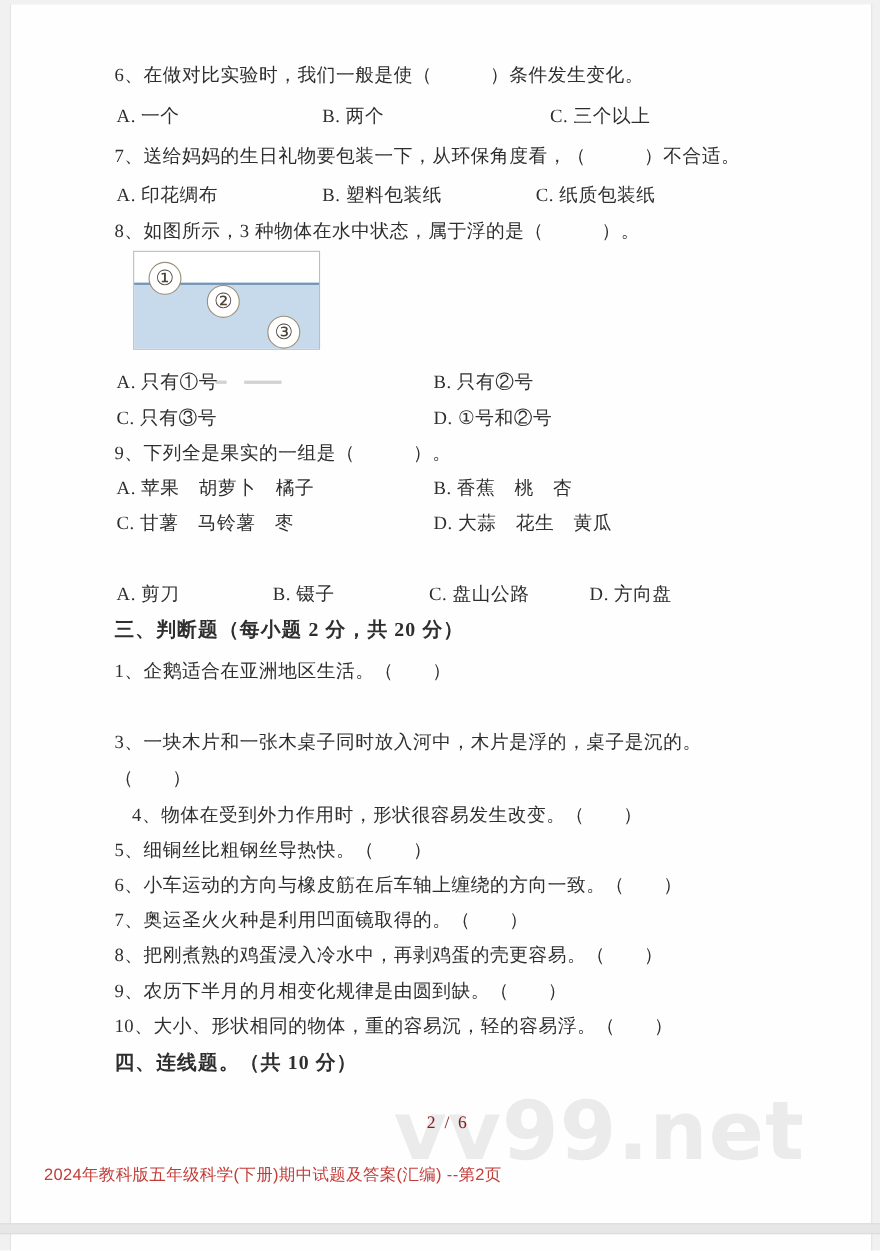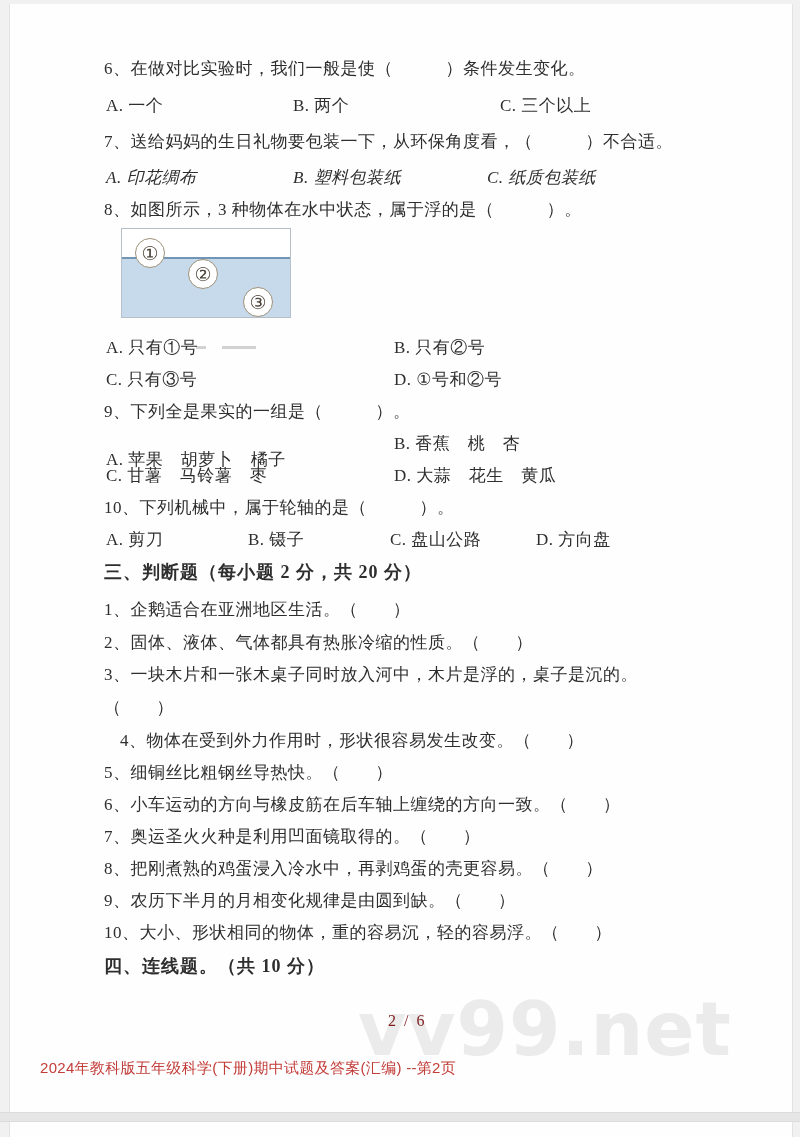--- a/index.html
+++ b/index.html
@@ -43,21 +43,21 @@
   <div class="watermark">vv99.net</div>
 
   <div class="txt" style="left:104px; top:58px;">6、在做对比实验时，我们一般是使（　　　）条件发生变化。</div>
   <div class="optrow" style="top:95px;">
     <span class="opt" style="left:106px;">A. 一个</span>
     <span class="opt" style="left:293px;">B. 两个</span>
     <span class="opt" style="left:500px;">C. 三个以上</span>
   </div>
 
   <div class="txt" style="left:104px; top:131px;">7、送给妈妈的生日礼物要包装一下，从环保角度看，（　　　）不合适。</div>
-  <div class="optrow" style="top:167px;font-style:italic;">
+  <div class="optrow" style="top:167px;">
     <span class="opt" style="left:106px;">A. 印花绸布</span>
     <span class="opt" style="left:293px;">B. 塑料包装纸</span>
     <span class="opt" style="left:487px;">C. 纸质包装纸</span>
   </div>
 
   <div class="txt" style="left:104px; top:199px;">8、如图所示，3 种物体在水中状态，属于浮的是（　　　）。</div>
 
   <div class="tank">
     <div class="water"></div>
     <div class="obj" style="left:13px; top:9px;">①</div>
@@ -71,40 +71,38 @@
     <span class="opt" style="left:106px;">A. 只有①号</span>
     <span class="opt" style="left:394px;">B. 只有②号</span>
   </div>
   <div class="optrow" style="top:369px;">
     <span class="opt" style="left:106px;">C. 只有③号</span>
     <span class="opt" style="left:394px;">D. ①号和②号</span>
   </div>
 
   <div class="txt" style="left:104px; top:401px;">9、下列全是果实的一组是（　　　）。</div>
   <div class="optrow" style="top:433px;">
-    <span class="opt" style="left:106px;margin-top:16px;">A. 苹果　胡萝卜　橘子</span>
+    <span class="opt" style="left:106px;">A. 苹果　胡萝卜　橘子</span>
     <span class="opt" style="left:394px;">B. 香蕉　桃　杏</span>
   </div>
   <div class="optrow" style="top:465px;">
     <span class="opt" style="left:106px;">C. 甘薯　马铃薯　枣</span>
     <span class="opt" style="left:394px;">D. 大蒜　花生　黄瓜</span>
   </div>
 
-  <div class="txt" style="left:104px; top:497px;">10、下列机械中，属于轮轴的是（　　　）。</div>
   <div class="optrow" style="top:529px;">
     <span class="opt" style="left:106px;">A. 剪刀</span>
     <span class="opt" style="left:248px;">B. 镊子</span>
     <span class="opt" style="left:390px;">C. 盘山公路</span>
     <span class="opt" style="left:536px;">D. 方向盘</span>
   </div>
 
   <div class="txt heading" style="left:104px; top:561px;">三、判断题（每小题 2 分，共 20 分）</div>
 
   <div class="txt" style="left:104px; top:599px;">1、企鹅适合在亚洲地区生活。（　　）</div>
-  <div class="txt" style="left:104px; top:632px;">2、固体、液体、气体都具有热胀冷缩的性质。（　　）</div>
   <div class="txt" style="left:104px; top:664px;">3、一块木片和一张木桌子同时放入河中，木片是浮的，桌子是沉的。</div>
   <div class="txt" style="left:104px; top:697px;">（　　）</div>
   <div class="txt" style="left:120px; top:730px;">4、物体在受到外力作用时，形状很容易发生改变。（　　）</div>
   <div class="txt" style="left:104px; top:762px;">5、细铜丝比粗钢丝导热快。（　　）</div>
   <div class="txt" style="left:104px; top:794px;">6、小车运动的方向与橡皮筋在后车轴上缠绕的方向一致。（　　）</div>
   <div class="txt" style="left:104px; top:826px;">7、奥运圣火火种是利用凹面镜取得的。（　　）</div>
   <div class="txt" style="left:104px; top:858px;">8、把刚煮熟的鸡蛋浸入冷水中，再剥鸡蛋的壳更容易。（　　）</div>
   <div class="txt" style="left:104px; top:890px;">9、农历下半月的月相变化规律是由圆到缺。（　　）</div>
   <div class="txt" style="left:104px; top:922px;">10、大小、形状相同的物体，重的容易沉，轻的容易浮。（　　）</div>
 

